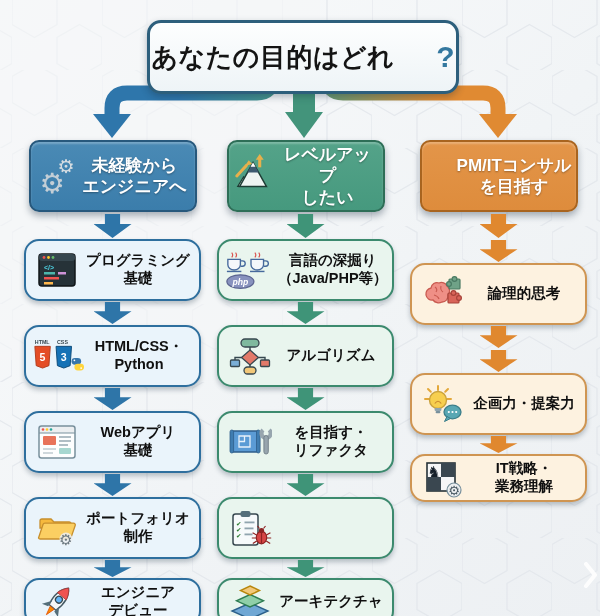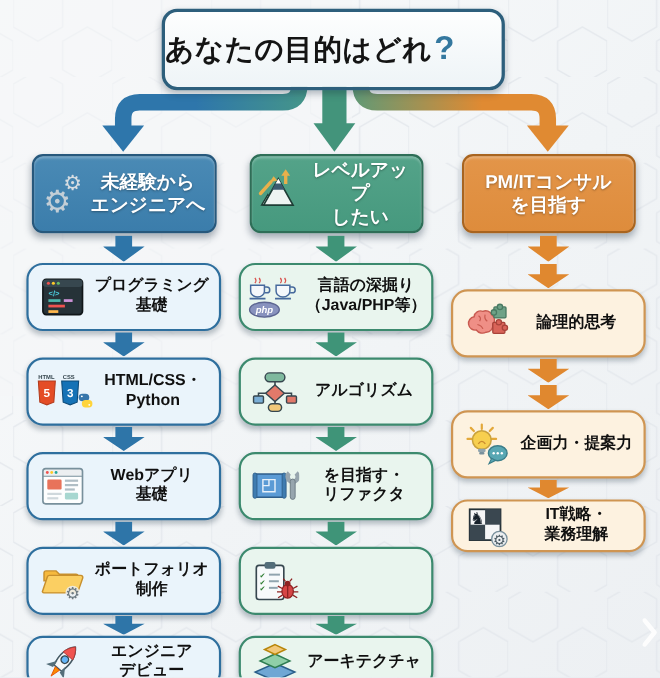--- a/index.html
+++ b/index.html
@@ -1,39 +1,39 @@
 <!DOCTYPE html>
 <html><head>
 <meta charset="utf-8">
 <style>
   html,body{margin:0;padding:0;}
   body{font-family:"Liberation Sans","DejaVu Sans",sans-serif;background:#e9edf1;}
   #canvas{position:relative;width:600px;height:616px;overflow:hidden;
     background:linear-gradient(135deg,#fafbfc 0%,#f1f4f6 55%,#edf0f3 100%);}
   
-  .title-box{position:absolute;left:147px;top:8px;width:306px;height:68px;
+  .title-box{position:absolute;left:147px;top:20px;width:306px;height:68px;
     background:linear-gradient(180deg,#fdfefe,#eef4f7);
     border:3px solid #2d5f7c;border-radius:14px;
     box-shadow:0 3px 7px rgba(20,40,60,.3);
-    display:flex;align-items:center;justify-content:flex-start;z-index:4;}
+    display:flex;align-items:center;justify-content:center;z-index:4;gap:40px;}
   .title-text{font-size:26px;font-weight:bold;color:#141414;letter-spacing:.5px;}
   .title-q{font-size:30px;font-weight:bold;color:#34789f;margin-left:2px;}
   
   #branches{position:absolute;left:0;top:76px;z-index:3;}
   #hexbg{position:absolute;left:0;top:0;z-index:0;}
   
   .col{position:absolute;top:140px;width:177px;display:flex;flex-direction:column;align-items:center;z-index:2;}
   .col-blue{left:24px;} .col-green{left:217px;} .col-orange{left:410px;}
   .col-header{width:168px;height:72px;border-radius:10px;display:flex;align-items:center;justify-content:center;
     box-shadow:0 4px 7px rgba(20,40,60,.35), inset 0 2px 2px rgba(255,255,255,.25);
     padding:0 4px;box-sizing:border-box;}
   .col-green .col-header,.col-orange .col-header{width:158px;}
   .col-blue .col-header{background:linear-gradient(180deg,#4a8ab5,#3b7dab);border:2.5px solid #27587c;}
   .col-green .col-header{background:linear-gradient(180deg,#54a389,#46997e);border:2.5px solid #2e6e57;}
-  .col-orange .col-header{background:linear-gradient(180deg,#e39549,#de8c3c);border:2.5px solid #a8641f;}
+  .col-orange .col-header{background:linear-gradient(180deg,#e39549,#de8c3c);border:2.5px solid #a8641f;justify-content:flex-end;}
   .hdr-label{font-size:17px;font-weight:bold;color:#fff;text-align:center;line-height:1.25;
     white-space:pre-line;text-shadow:0 1px 2px rgba(0,0,0,.35);}
   .hdr-icon{flex:0 0 auto;margin-right:2px;}
   
   .item{width:177px;box-sizing:border-box;display:flex;align-items:center;
     border-radius:15px;padding:3px 6px 3px 5px;background:#fff;
     box-shadow:0 3px 5px rgba(30,50,70,.28);height:62px;}
   .item.short{height:48px;}
   .col-blue .item{background:#eaf4fb;border:2.5px solid #2e6f9e;}
   .col-green .item{background:#e9f5ee;border:2.5px solid #3c8a6e;}

